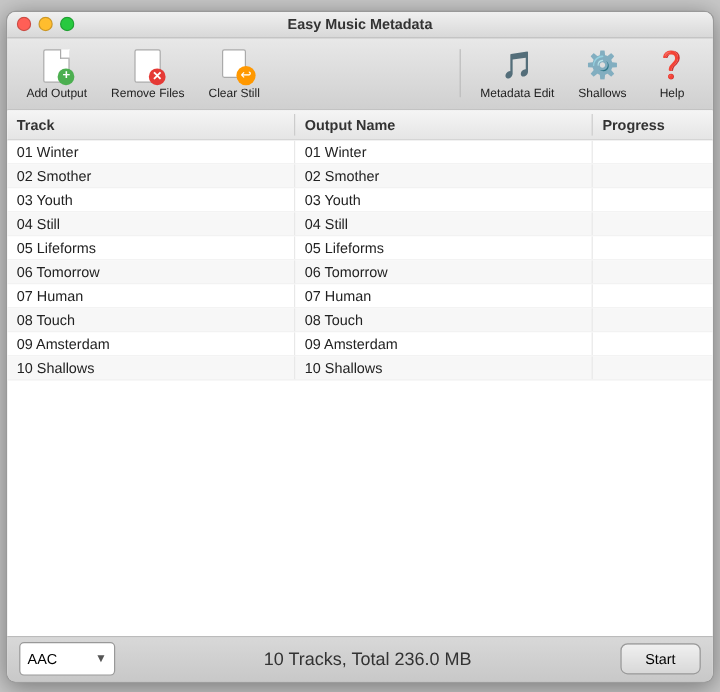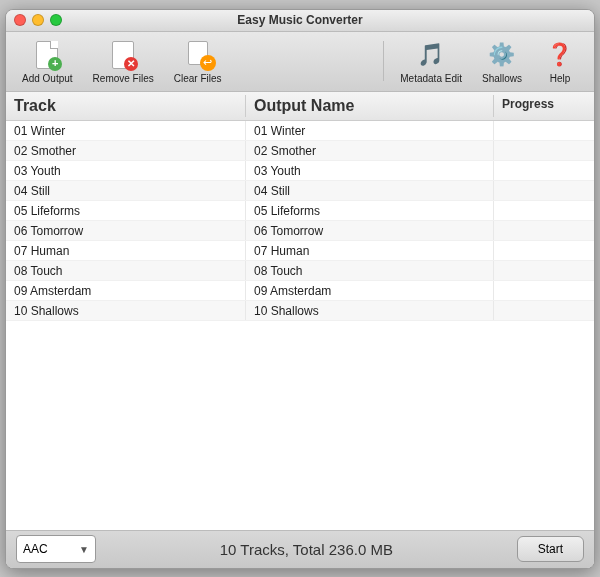--- a/index.html
+++ b/index.html
@@ -250,30 +250,30 @@
       display: flex;
       background: linear-gradient(to bottom, #f5f5f5, #e5e5e5);
       border-bottom: 1px solid #ccc;
       padding: 3px 0;
       flex-shrink: 0;
     }
 
     .col-track {
       width: 240px;
       padding: 2px 8px;
-      font-size: 16px;
+      font-size: 12px;
       font-weight: bold;
       color: #333;
       border-right: 1px solid #ccc;
     }
 
     .col-output {
       flex: 1;
       padding: 2px 8px;
-      font-size: 16px;
+      font-size: 12px;
       font-weight: bold;
       color: #333;
       border-right: 1px solid #ccc;
     }
 
     .col-progress {
       width: 100px;
       padding: 2px 8px;
       font-size: 12px;
       font-weight: bold;
@@ -387,21 +387,21 @@
 <body>
 
 <div class="window">
 
   <div class="title-bar">
     <div class="traffic-lights">
       <div class="traffic-light close"></div>
       <div class="traffic-light minimize"></div>
       <div class="traffic-light maximize"></div>
     </div>
-    <span class="title-bar-text">Easy Music Converter</span>
+    <span class="title-bar-text">Easy Music Metadata</span>
   </div>
 
   <div class="toolbar">
     <div class="toolbar-left">
 
       <div class="toolbar-btn">
         <div class="icon-area">
           <div class="icon-green-plus">
             <div class="doc-icon"></div>
             <div class="plus-badge">+</div>
@@ -422,21 +422,21 @@
 
       <div class="toolbar-btn">
         <div class="icon-area">
           <div class="icon-clear">
             <div class="doc-stack">
               <div class="d1"></div>
             </div>
             <div class="arrow-badge">↩</div>
           </div>
         </div>
-        <span class="btn-label">Clear Files</span>
+        <span class="btn-label">Clear Still</span>
       </div>
     </div>
 
     <div class="toolbar-sep"></div>
 
     <div class="toolbar-right">
 
       <div class="toolbar-btn">
         <div class="icon-area">
           <span class="meta-icon-svg">🎵</span>

